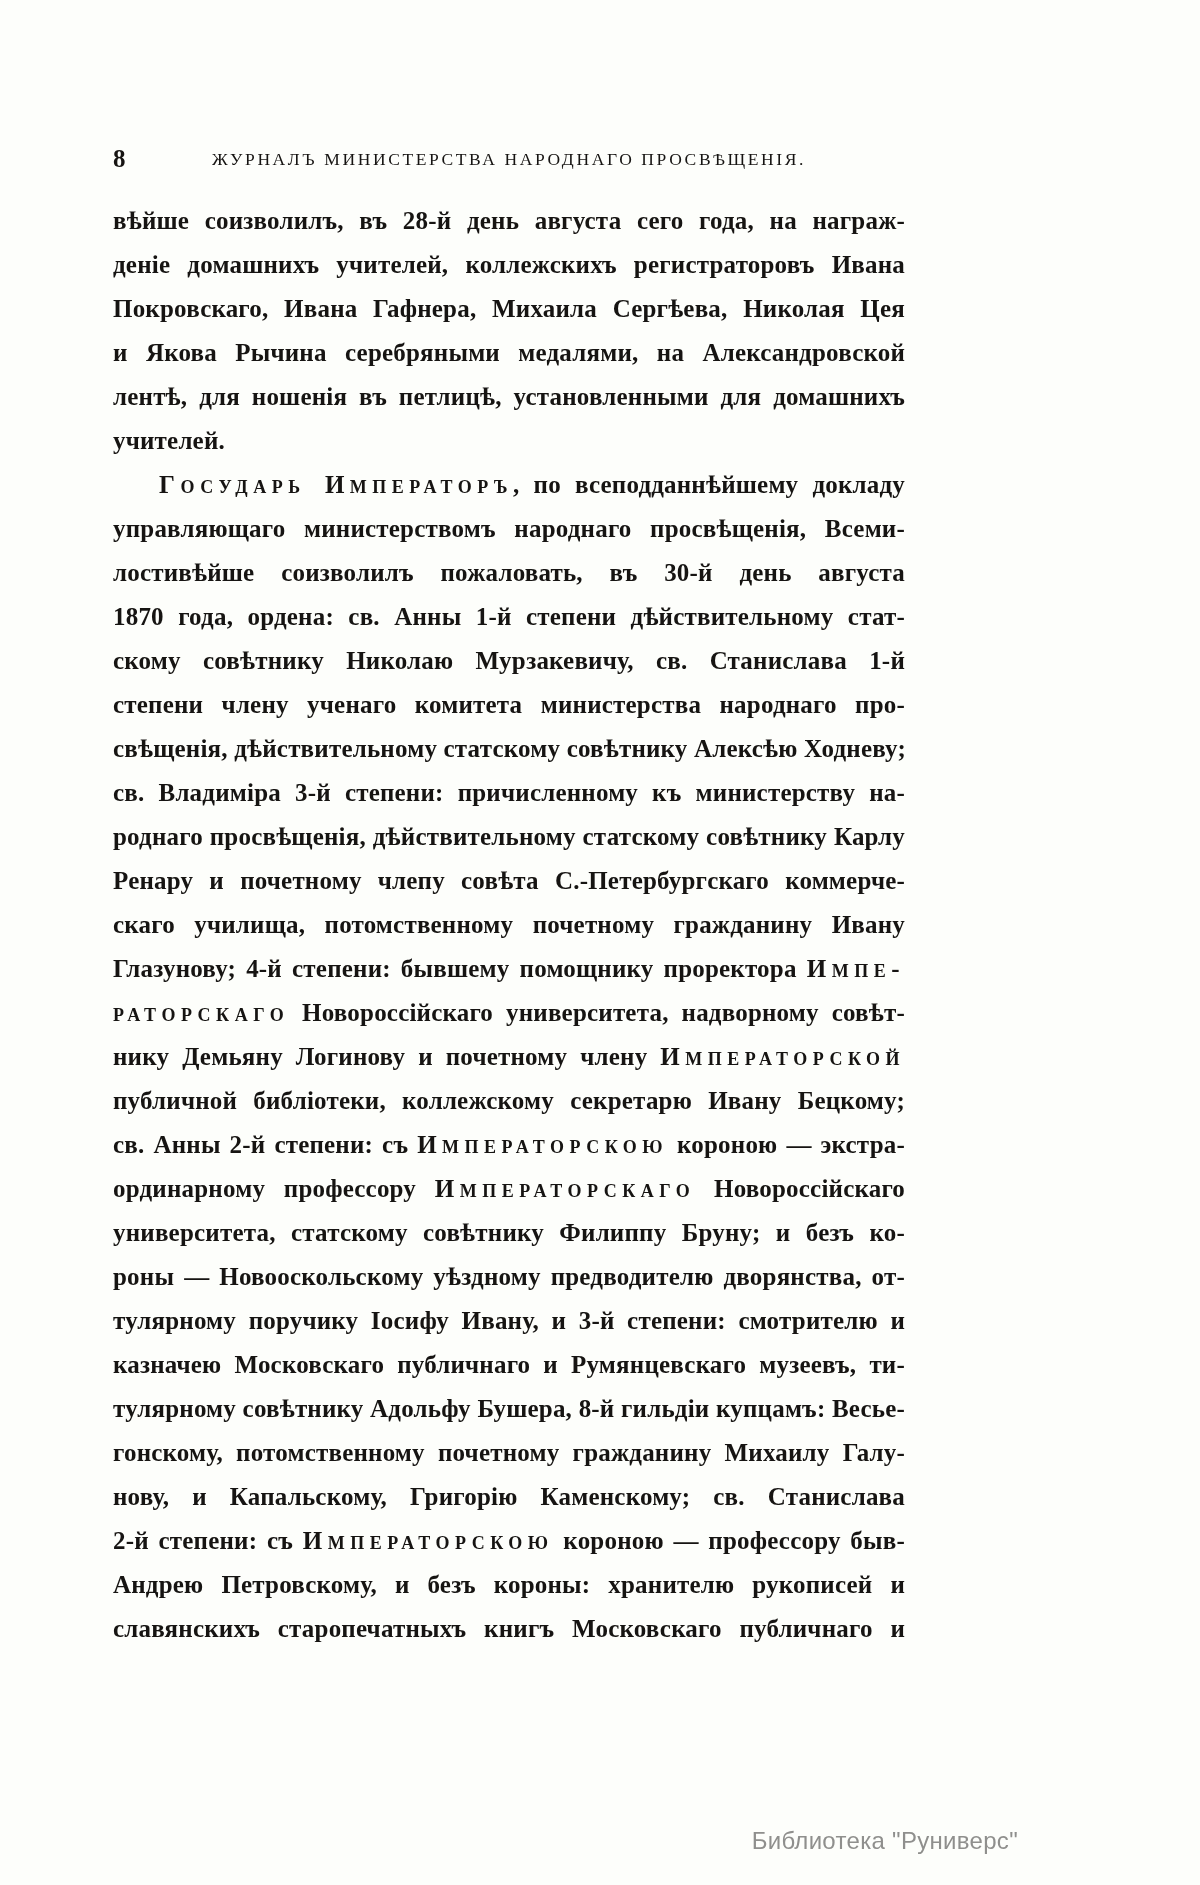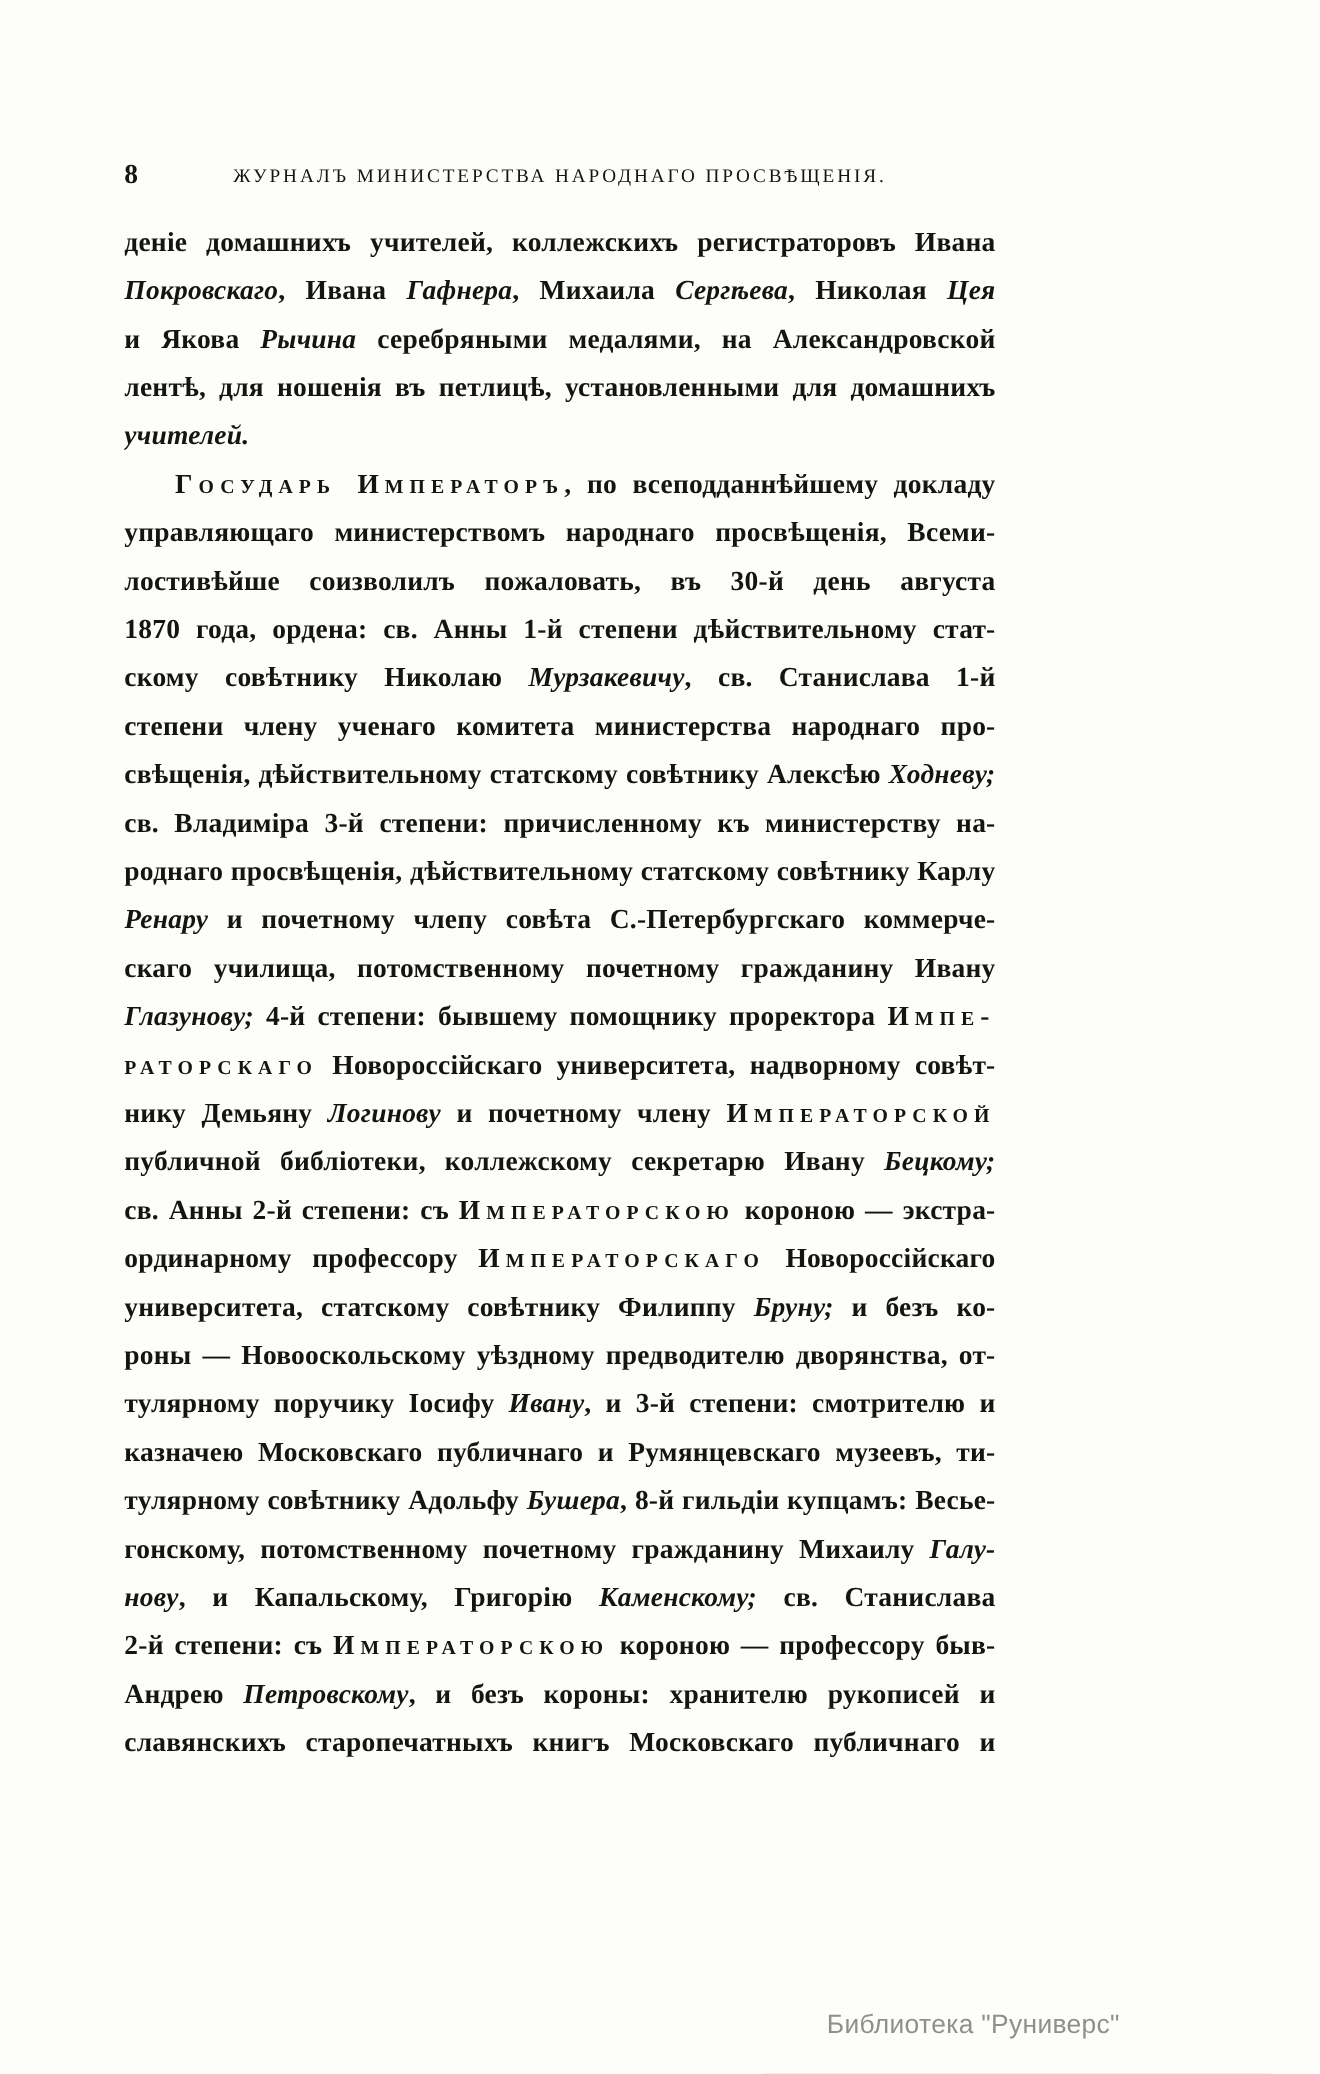--- a/index.html
+++ b/index.html
@@ -30,42 +30,43 @@
   }
   .paragraph{margin:0;padding:0;}
   .line{
     height:44px;line-height:44px;overflow:hidden;
     font-size:25px;font-weight:700;
     text-align:justify;
     text-align-last:justify;
     white-space:nowrap;
     letter-spacing:0.2px;
   }
-  .line.short{text-align-last:left;font-style:italic;}
+  .line.short{text-align-last:left;}
   .line.indent{text-indent:46px;}
-  .it{font-style:italic;}
+  .it{}
   .sc{font-variant:small-caps;letter-spacing:0.22em;}
   .footer-watermark{
     position:absolute;right:182px;bottom:30px;
     font-family:"Liberation Sans", sans-serif;
     font-size:24px;color:#8f8f8d;letter-spacing:0.3px;
   }
 </style>
 </head>
 <body>
 
 <div class="page">
 
   <div class="running-header">
     <div class="page-number">8</div>
     <div class="running-title">ЖУРНАЛЪ МИНИСТЕРСТВА НАРОДНАГО ПРОСВѢЩЕНІЯ.</div>
   </div>
 
   <div class="body-text">
       <div class="paragraph">
+        <div class="line"><span>вѣйше соизволилъ, въ 28-й день августа сего года, на награж-</span></div>
         <div class="line"><span>деніе домашнихъ учителей, коллежскихъ регистраторовъ Ивана</span></div>
         <div class="line"><span class="it">Покровскаго</span><span>, Ивана </span><span class="it">Гафнера</span><span>, Михаила </span><span class="it">Сергѣева</span><span>, Николая </span><span class="it">Цея</span></div>
         <div class="line"><span>и Якова </span><span class="it">Рычина</span><span> серебряными медалями, на Александровской</span></div>
         <div class="line"><span>лентѣ, для ношенія въ петлицѣ, установленными для домашнихъ</span></div>
         <div class="line short"><span>учителей.</span></div>
       </div>
       <div class="paragraph">
         <div class="line indent"><span class="sc">Государь Императоръ</span><span>, по всеподданнѣйшему докладу</span></div>
         <div class="line"><span>управляющаго министерствомъ народнаго просвѣщенія, Всеми-</span></div>
         <div class="line"><span>лостивѣйше соизволилъ пожаловать, въ 30-й день августа</span></div>

